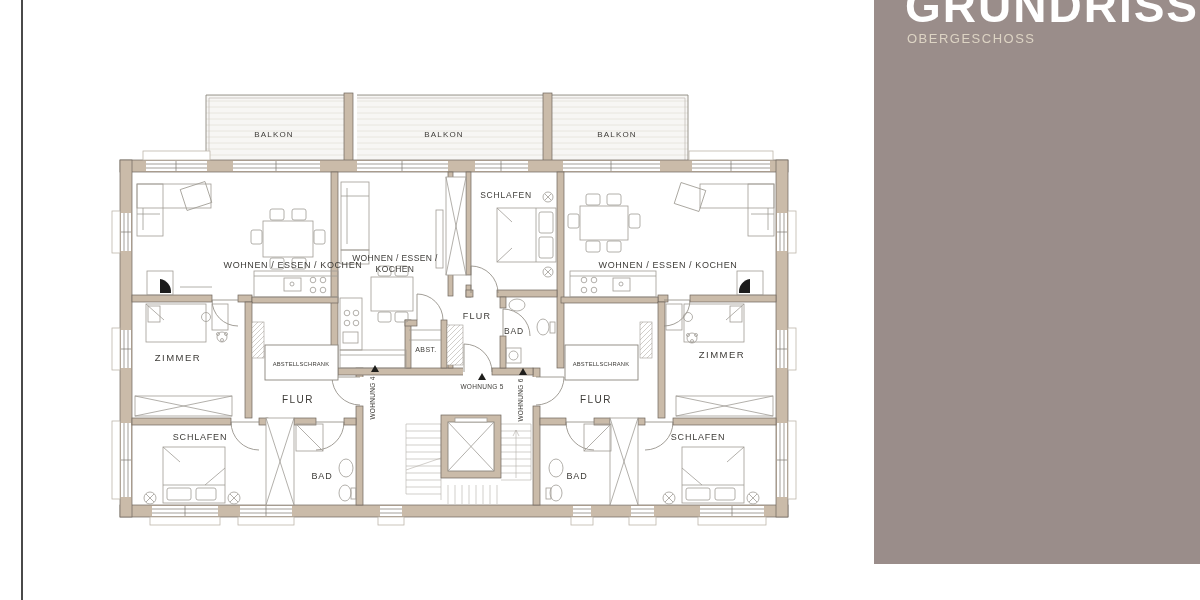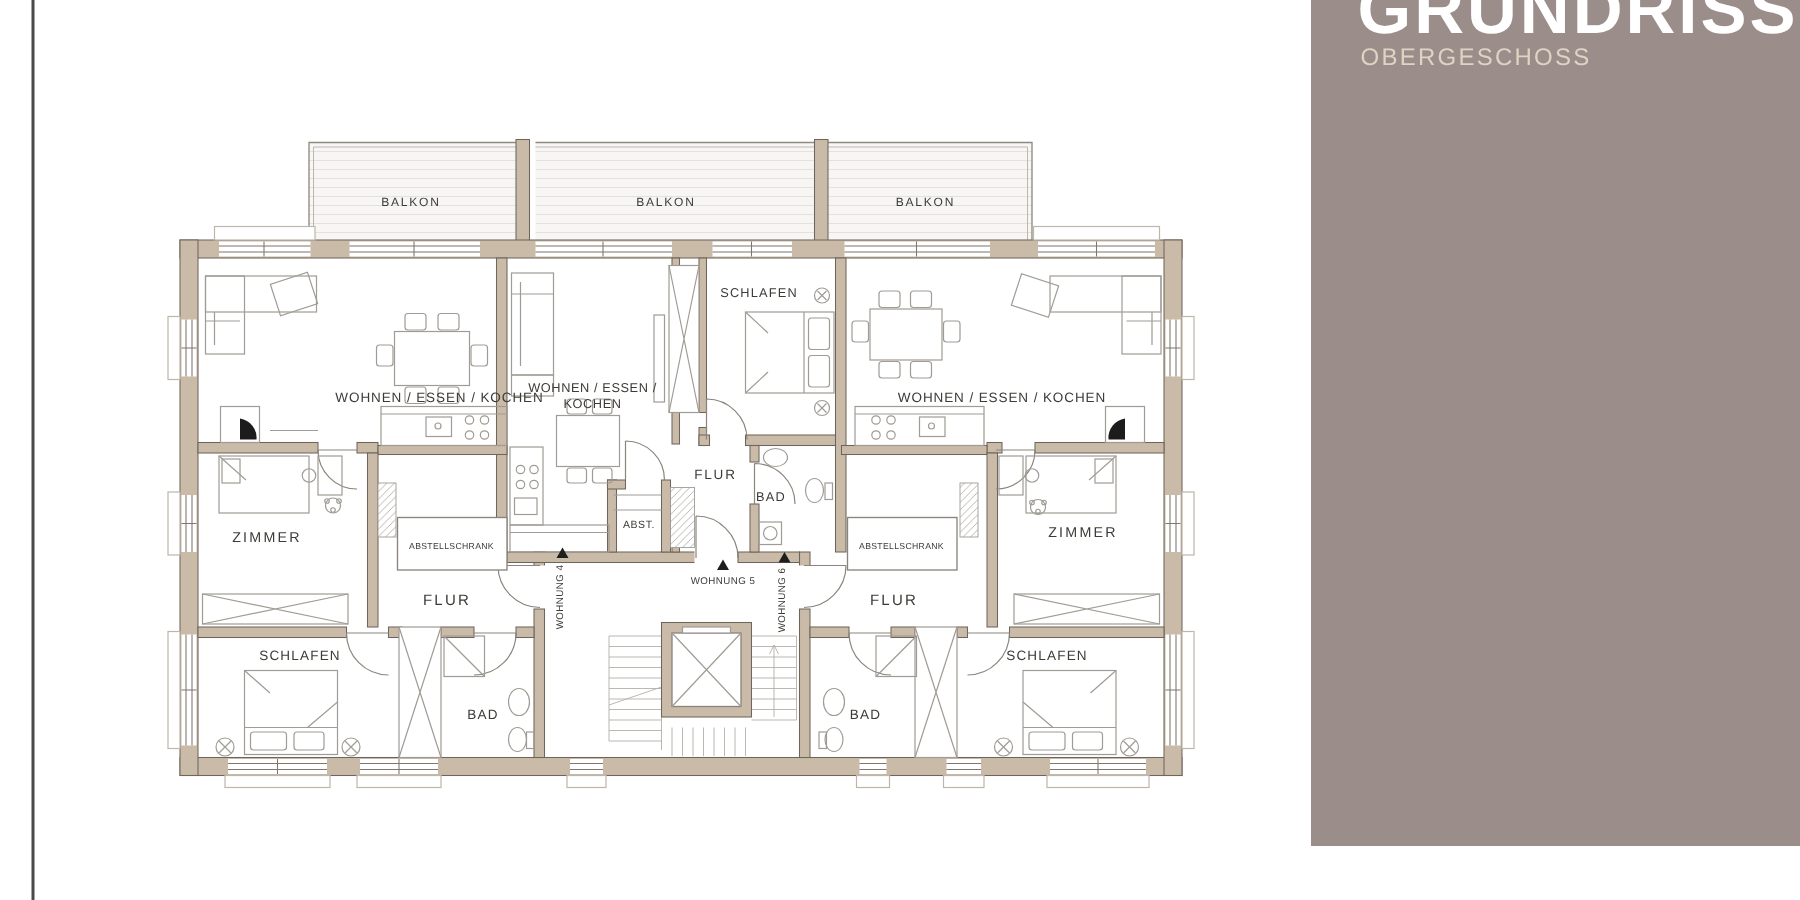--- a/index.html
+++ b/index.html
@@ -20,21 +20,21 @@
     position:absolute;left:328px;top:0;width:4px;height:600px;
     background:#f7f6f4;
   }
   .sidebar-title{
     position:absolute;left:31px;top:-17px;margin:0;
     font-size:46px;line-height:46px;font-weight:bold;
     letter-spacing:2px;color:#ffffff;white-space:nowrap;
   }
   .sidebar-subtitle{
     position:absolute;left:33px;top:28px;
-    font-size:16px;line-height:22px;font-weight:normal;
+    font-size:13px;line-height:22px;font-weight:normal;
     letter-spacing:1.5px;color:#ddd4c4;white-space:nowrap;
   }
   svg{position:absolute;left:0;top:0;}
   .wall{fill:#cabba9;stroke:#6e665c;stroke-width:0.7;}
   .win{fill:#ffffff;stroke:none;}
   .glass{stroke:#7d776e;stroke-width:0.7;fill:none;}
   .sill{fill:#ffffff;stroke:#bdb6ab;stroke-width:0.8;}
   .rail{fill:none;stroke:#8f8a82;stroke-width:0.9;}
   .rail2{fill:none;stroke:#b5b0a8;stroke-width:0.6;}
   .furn{fill:none;stroke:#a09c95;stroke-width:0.8;}

